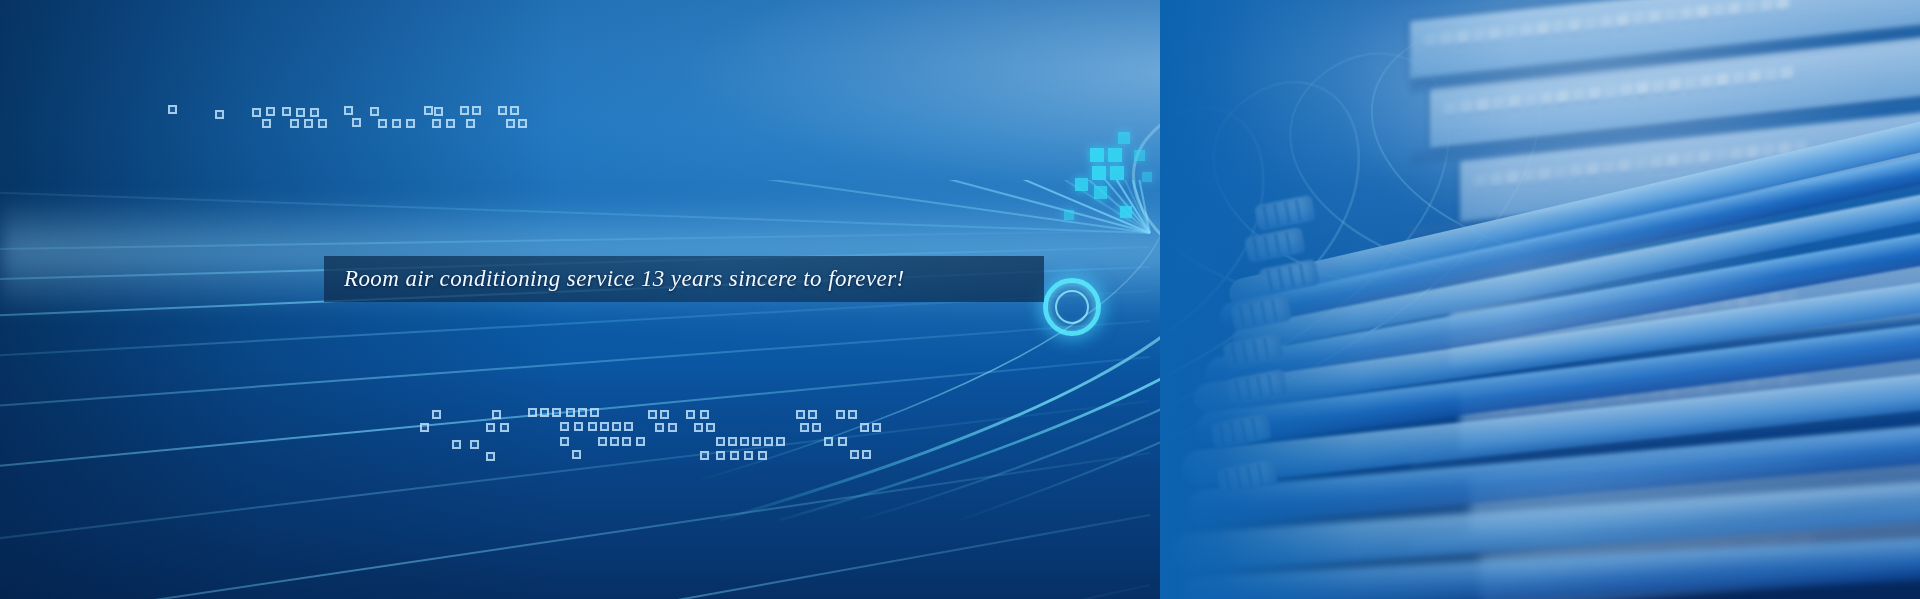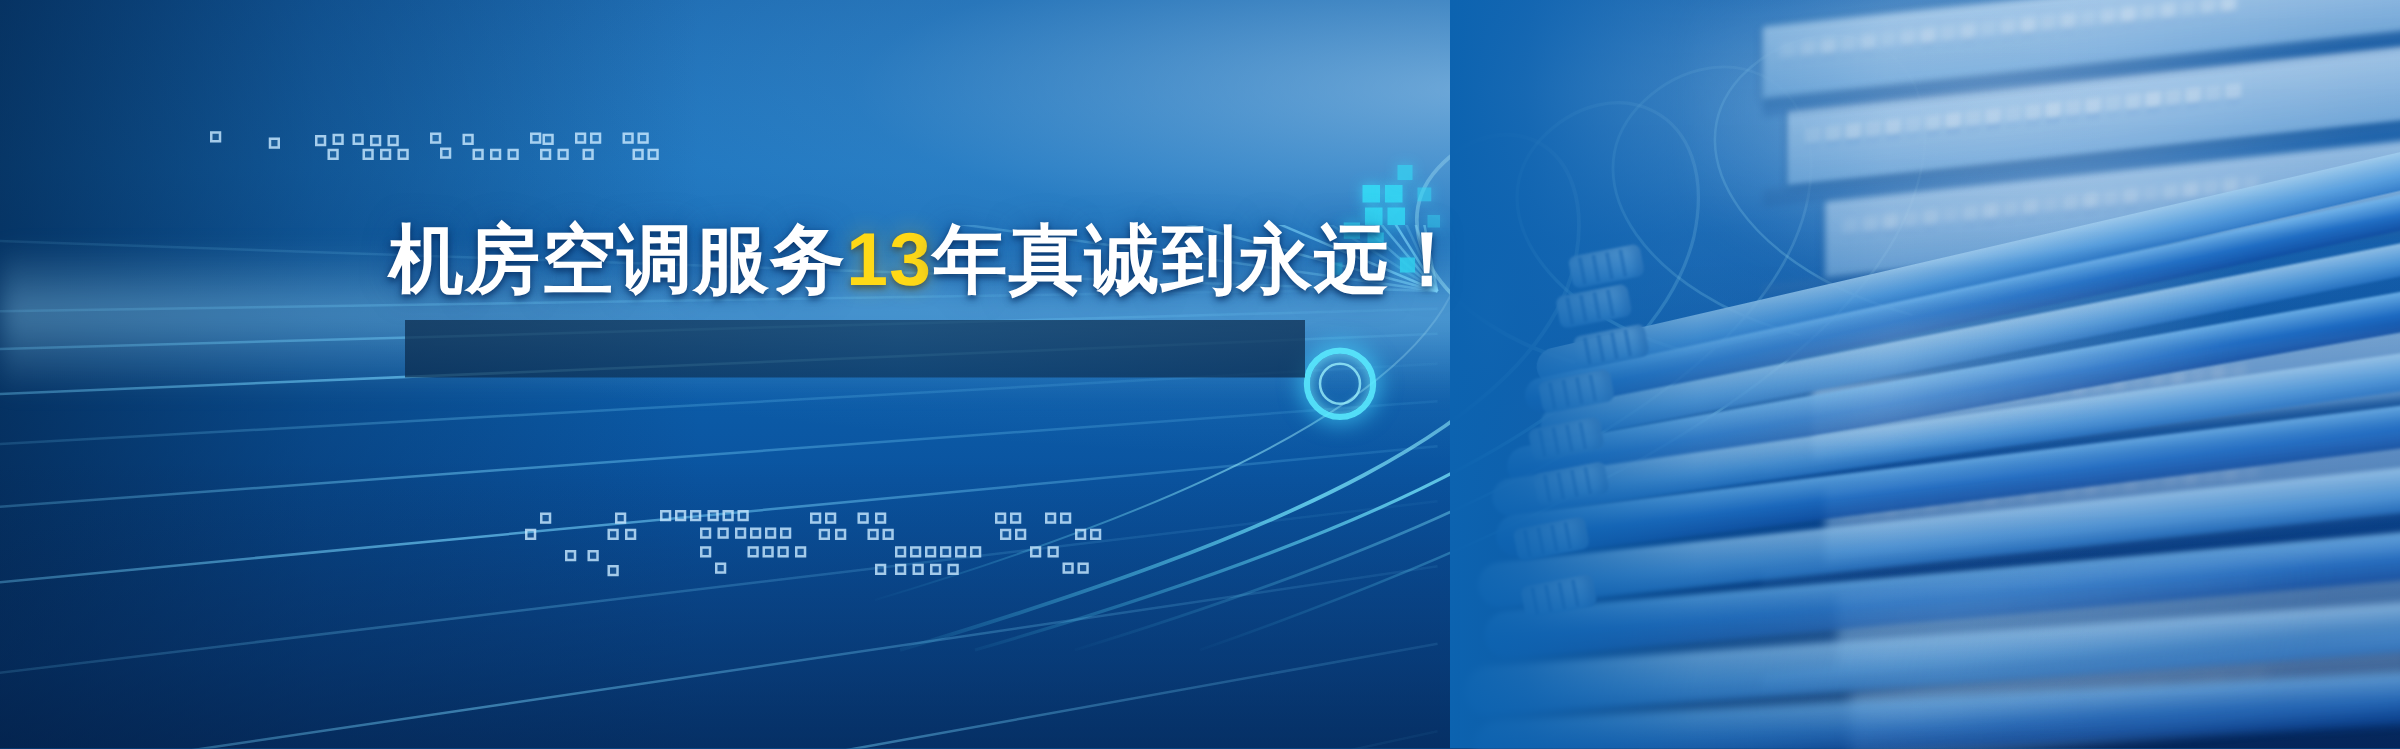--- a/index.html
+++ b/index.html
@@ -501,19 +501,17 @@
       <div class="sq-solid" style="left: 1110px; top: 166px; width: 14px; height: 14px; opacity: 0.9;"></div>
       <div class="sq-solid" style="left: 1075px; top: 178px; width: 13px; height: 13px; opacity: 0.85;"></div>
       <div class="sq-solid" style="left: 1094px; top: 186px; width: 13px; height: 13px; opacity: 0.8;"></div>
       <div class="sq-solid" style="left: 1118px; top: 132px; width: 12px; height: 12px; opacity: 0.7;"></div>
       <div class="sq-solid" style="left: 1134px; top: 150px; width: 11px; height: 11px; opacity: 0.6;"></div>
       <div class="sq-solid" style="left: 1120px; top: 206px; width: 12px; height: 12px; opacity: 0.9;"></div>
       <div class="sq-solid" style="left: 1064px; top: 210px; width: 10px; height: 10px; opacity: 0.6;"></div>
       <div class="sq-solid" style="left: 1142px; top: 172px; width: 10px; height: 10px; opacity: 0.5;"></div>
     </div>
 
-  <div class="headline">
-    <span>机房空调服务</span><span class="num">13</span><span>年真诚到永远！</span>
-  </div>
 
   <div class="sub-band"></div>
+  <div class="subtitle">Room air conditioning service 13 years sincere to forever!</div>
 
 </div>
 
 </body></html>

